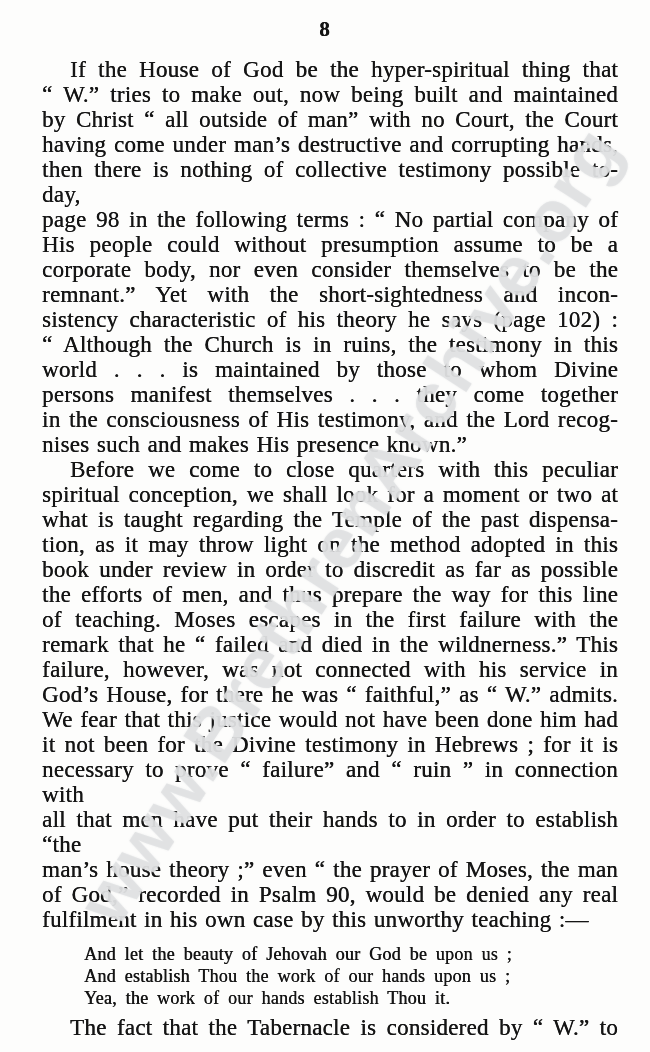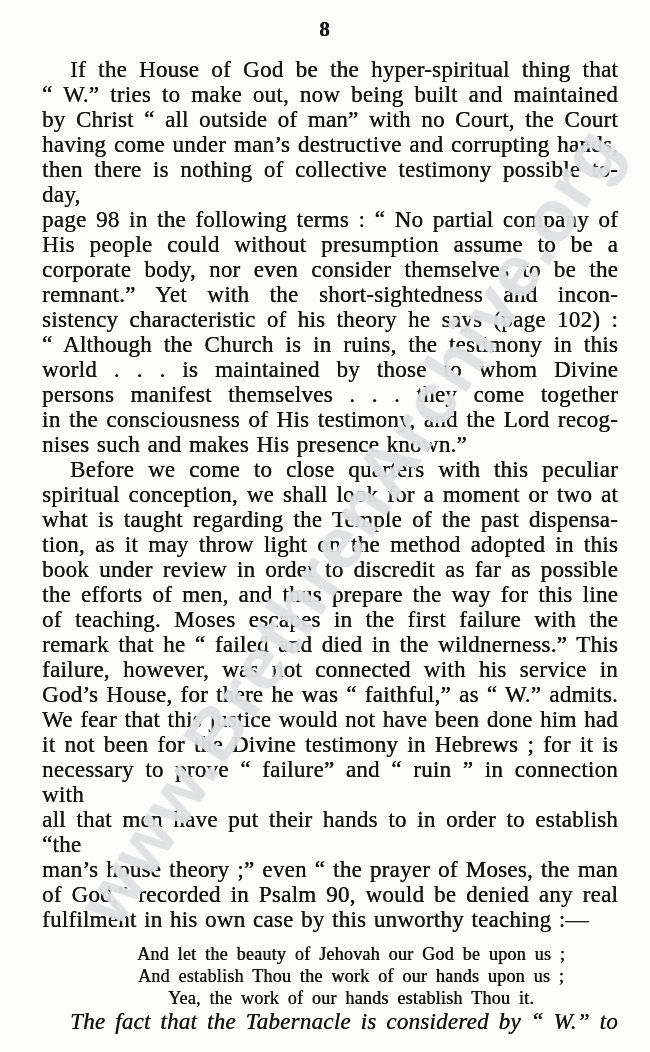--- a/index.html
+++ b/index.html
@@ -35,33 +35,32 @@
     text-align: justify;
     text-align-last: justify;
     word-spacing: 1.5px;
     letter-spacing: 0.25px;
     text-shadow: 0.35px 0 0 currentColor;
   }
   .line.first { text-indent: 28px; }
   .line.end { text-align-last: left; }
   .paragraph { margin: 0; }
   .paragraph.p2 { }
-  .paragraph.p3 { margin-top: 0; font-style: italic; }
+  .paragraph.p3 { margin-top: 6px; }
   .verse {
     margin-top: 11px;
     padding-left: 42px;
   }
   .verse-line {
     font-size: 18px;
     line-height: 22px;
     word-spacing: 4px;
     letter-spacing: 0.25px;
     text-shadow: 0.45px 0 0 currentColor;
     font-weight: 500;
-    text-align: center;
   }
   .watermark {
     position: absolute;
     left: 350px;
     top: 525px;
     transform: translate(-50%, -50%) rotate(-57deg);
     transform-origin: center center;
     font-family: "Liberation Sans", sans-serif;
     font-weight: 700;
     font-size: 72px;

